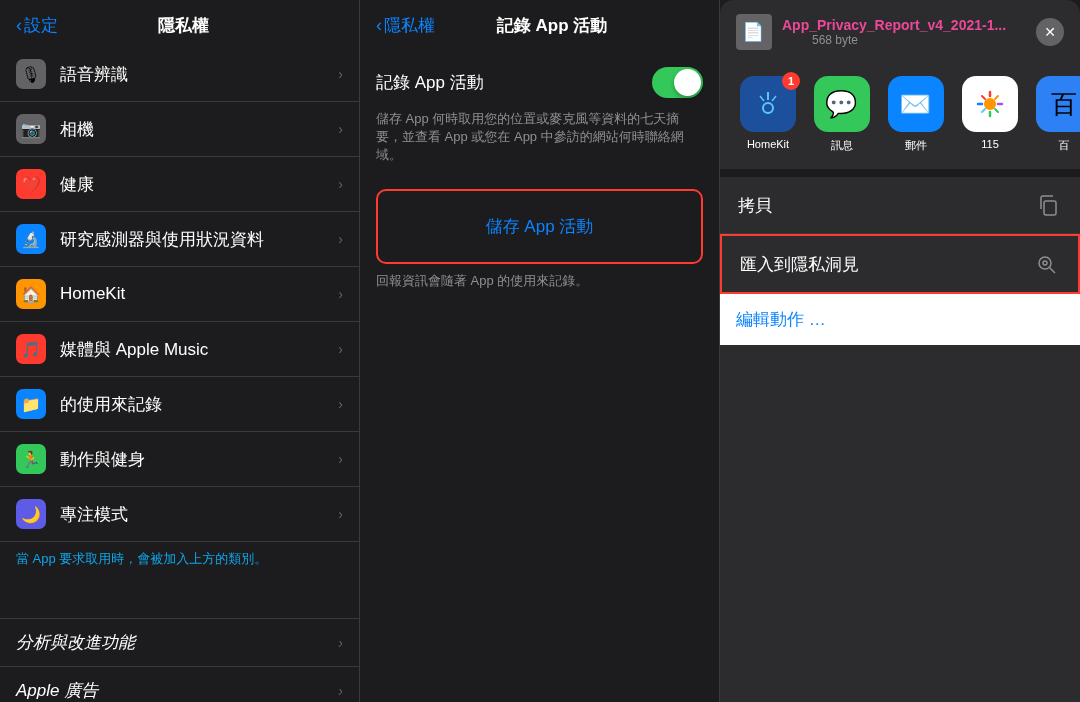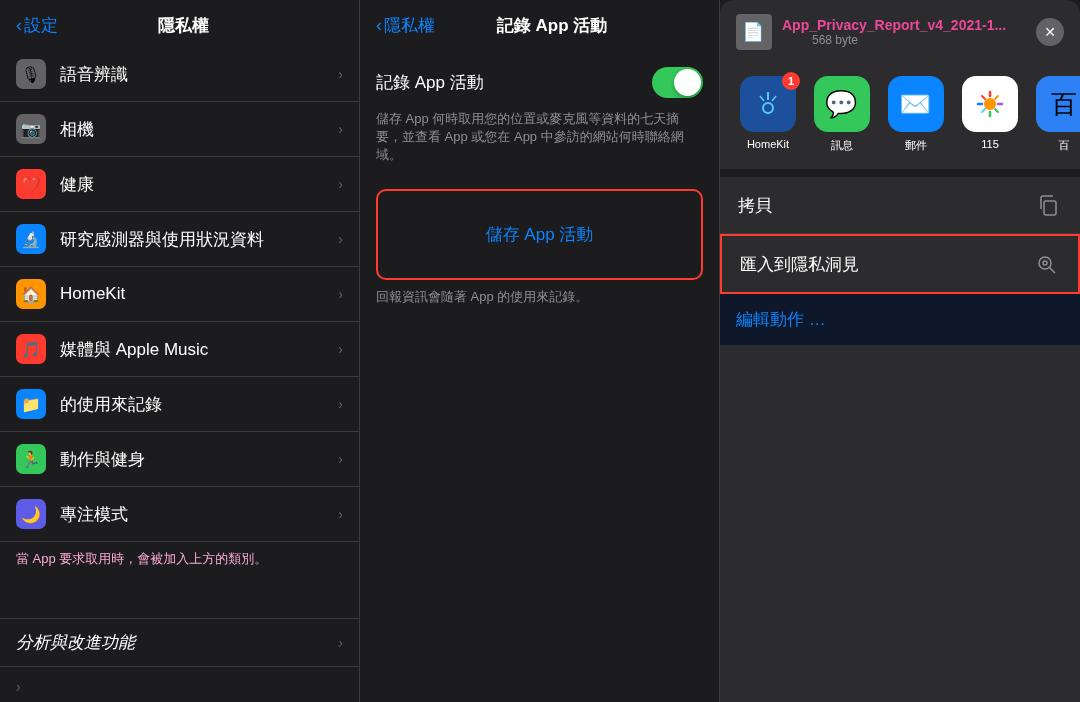--- a/index.html
+++ b/index.html
@@ -84,21 +84,21 @@
       color: #ffffff;
       flex: 1;
     }
     .menu-chevron {
       color: #636366;
       font-size: 14px;
     }
     .section-footer {
       padding: 8px 16px 14px 16px;
       font-size: 13px;
-      color: #f9a8d4;
+      color: #0ea5e9;
     }
     .section-group {
       margin: 36px 0 0 0;
       font-style: italic;
     }
     .section-group .menu-item:first-child {
       border-top: 1px solid #3a3a3c;
     }
 
     
@@ -151,21 +151,21 @@
     }
     .toggle-description {
       font-size: 13px;
       color: #8e8e93;
       line-height: 1.4;
       margin-bottom: 24px;
     }
     .save-btn-container {
       border: 2px solid #ff3b30;
       border-radius: 10px;
-      padding: 18px;
+      padding: 10px;
       background: #1c1c1e;
     }
     .save-btn {
       width: 100%;
       padding: 14px;
       background: transparent;
       color: #0a84ff;
       font-size: 17px;
       font-weight: 400;
       border: none;
@@ -306,21 +306,21 @@
       color: #8e8e93;
     }
     .share-action-item-highlighted {
       border: 2px solid #ff3b30;
     }
     .share-edit-link {
       padding: 14px 16px;
       color: #0a84ff;
       font-size: 17px;
       cursor: pointer;
-      background: #0f172a;
+      background: #ffffff;
     }
   </style>
 </head>
 <body>
 
 <div class="left-panel">
   <div class="panel-header">
     <div class="back-btn">
       <span class="back-chevron">‹</span>
       <span>設定</span>
@@ -375,20 +375,21 @@
       <span class="menu-item-label">專注模式</span>
       <span class="menu-chevron">›</span>
     </div>
         <div class="section-footer">當 App 要求取用時，會被加入上方的類別。</div>
         <div class="section-group">
           <div class="menu-item">
       <span class="menu-item-label">分析與改進功能</span>
       <span class="menu-chevron">›</span>
     </div>
           <div class="menu-item">
+      <span class="menu-item-label">Apple 廣告</span>
       <span class="menu-chevron">›</span>
     </div>
         </div>
       </div>
   </div>
 </div>
 
 <div class="middle-panel">
   <div class="middle-header">
     <div class="back-btn">

